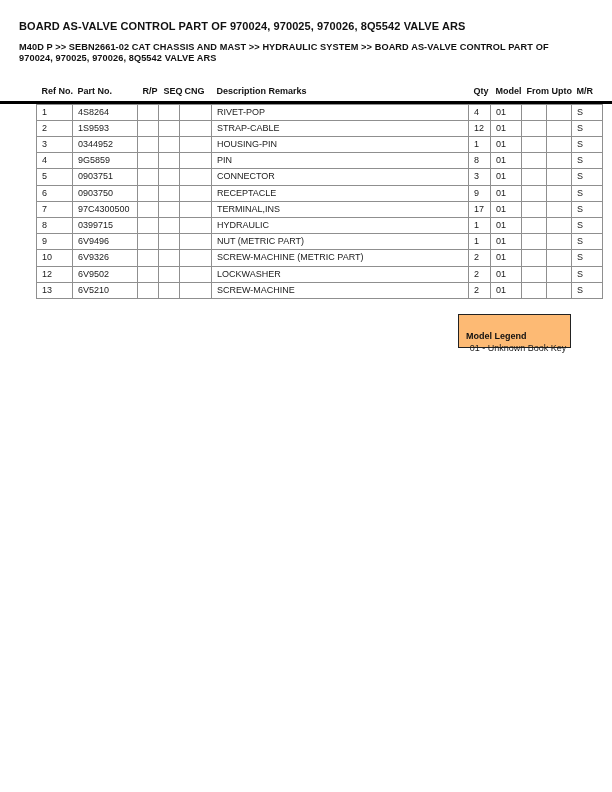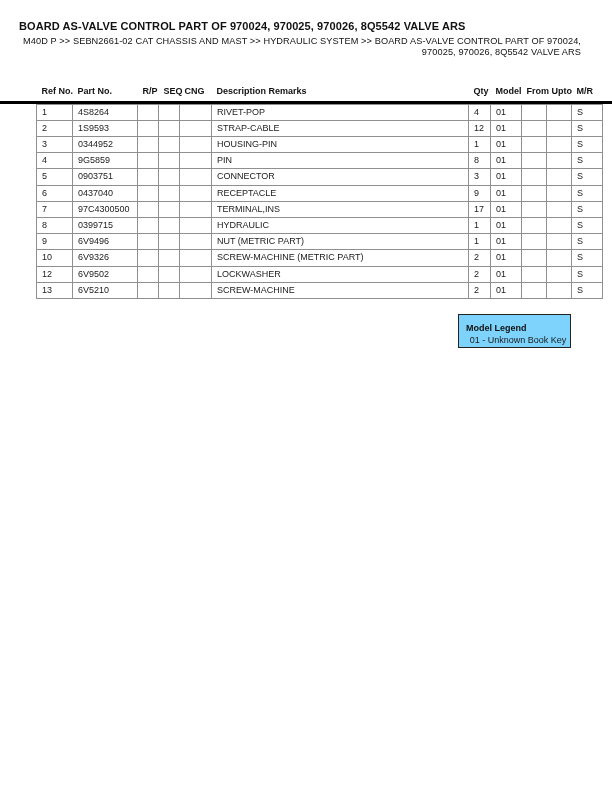--- a/index.html
+++ b/index.html
@@ -19,27 +19,26 @@
     left: 19px;
     top: 20px;
     font-size: 11px;
     font-weight: bold;
     letter-spacing: 0.1px;
     white-space: nowrap;
   }
   .breadcrumb {
     position: absolute;
     left: 19px;
-    top: 36px;
+    top: 42px;
     width: 562px;
     font-size: 9.2px;
-    font-weight: normal;
+    font-weight: bold;
     line-height: 10.5px;
     letter-spacing: 0.1px;
-    text-align: right;
   }
   .header-rule {
     position: absolute;
     left: 0;
     top: 101px;
     width: 612px;
     height: 2.5px;
     background: #000000;
   }
   table.parts {
@@ -83,22 +82,22 @@
     overflow: hidden;
     color: #1a1a1a;
   }
   .legend {
     position: absolute;
     left: 458px;
     top: 314px;
     width: 113px;
     height: 34px;
     border: 1.5px solid #222222;
-    padding: 8px 0 0 7px;
-    background: #7dd3fc;
+    padding: 16px 0 0 7px;
+    background: #fdba74;
   }
   .legend-title {
     font-size: 9px;
     font-weight: bold;
     color: #111111;
     line-height: 11px;
   }
   .legend-entry {
     font-size: 9px;
     color: #1a1a1a;
@@ -207,21 +206,21 @@
           <td></td>
           <td>CONNECTOR</td>
           <td>3</td>
           <td>01</td>
           <td></td>
           <td></td>
           <td>S</td>
         </tr>
         <tr>
           <td>6</td>
-          <td>0437040</td>
+          <td>0903750</td>
           <td></td>
           <td></td>
           <td></td>
           <td>RECEPTACLE</td>
           <td>9</td>
           <td>01</td>
           <td></td>
           <td></td>
           <td>S</td>
         </tr>

